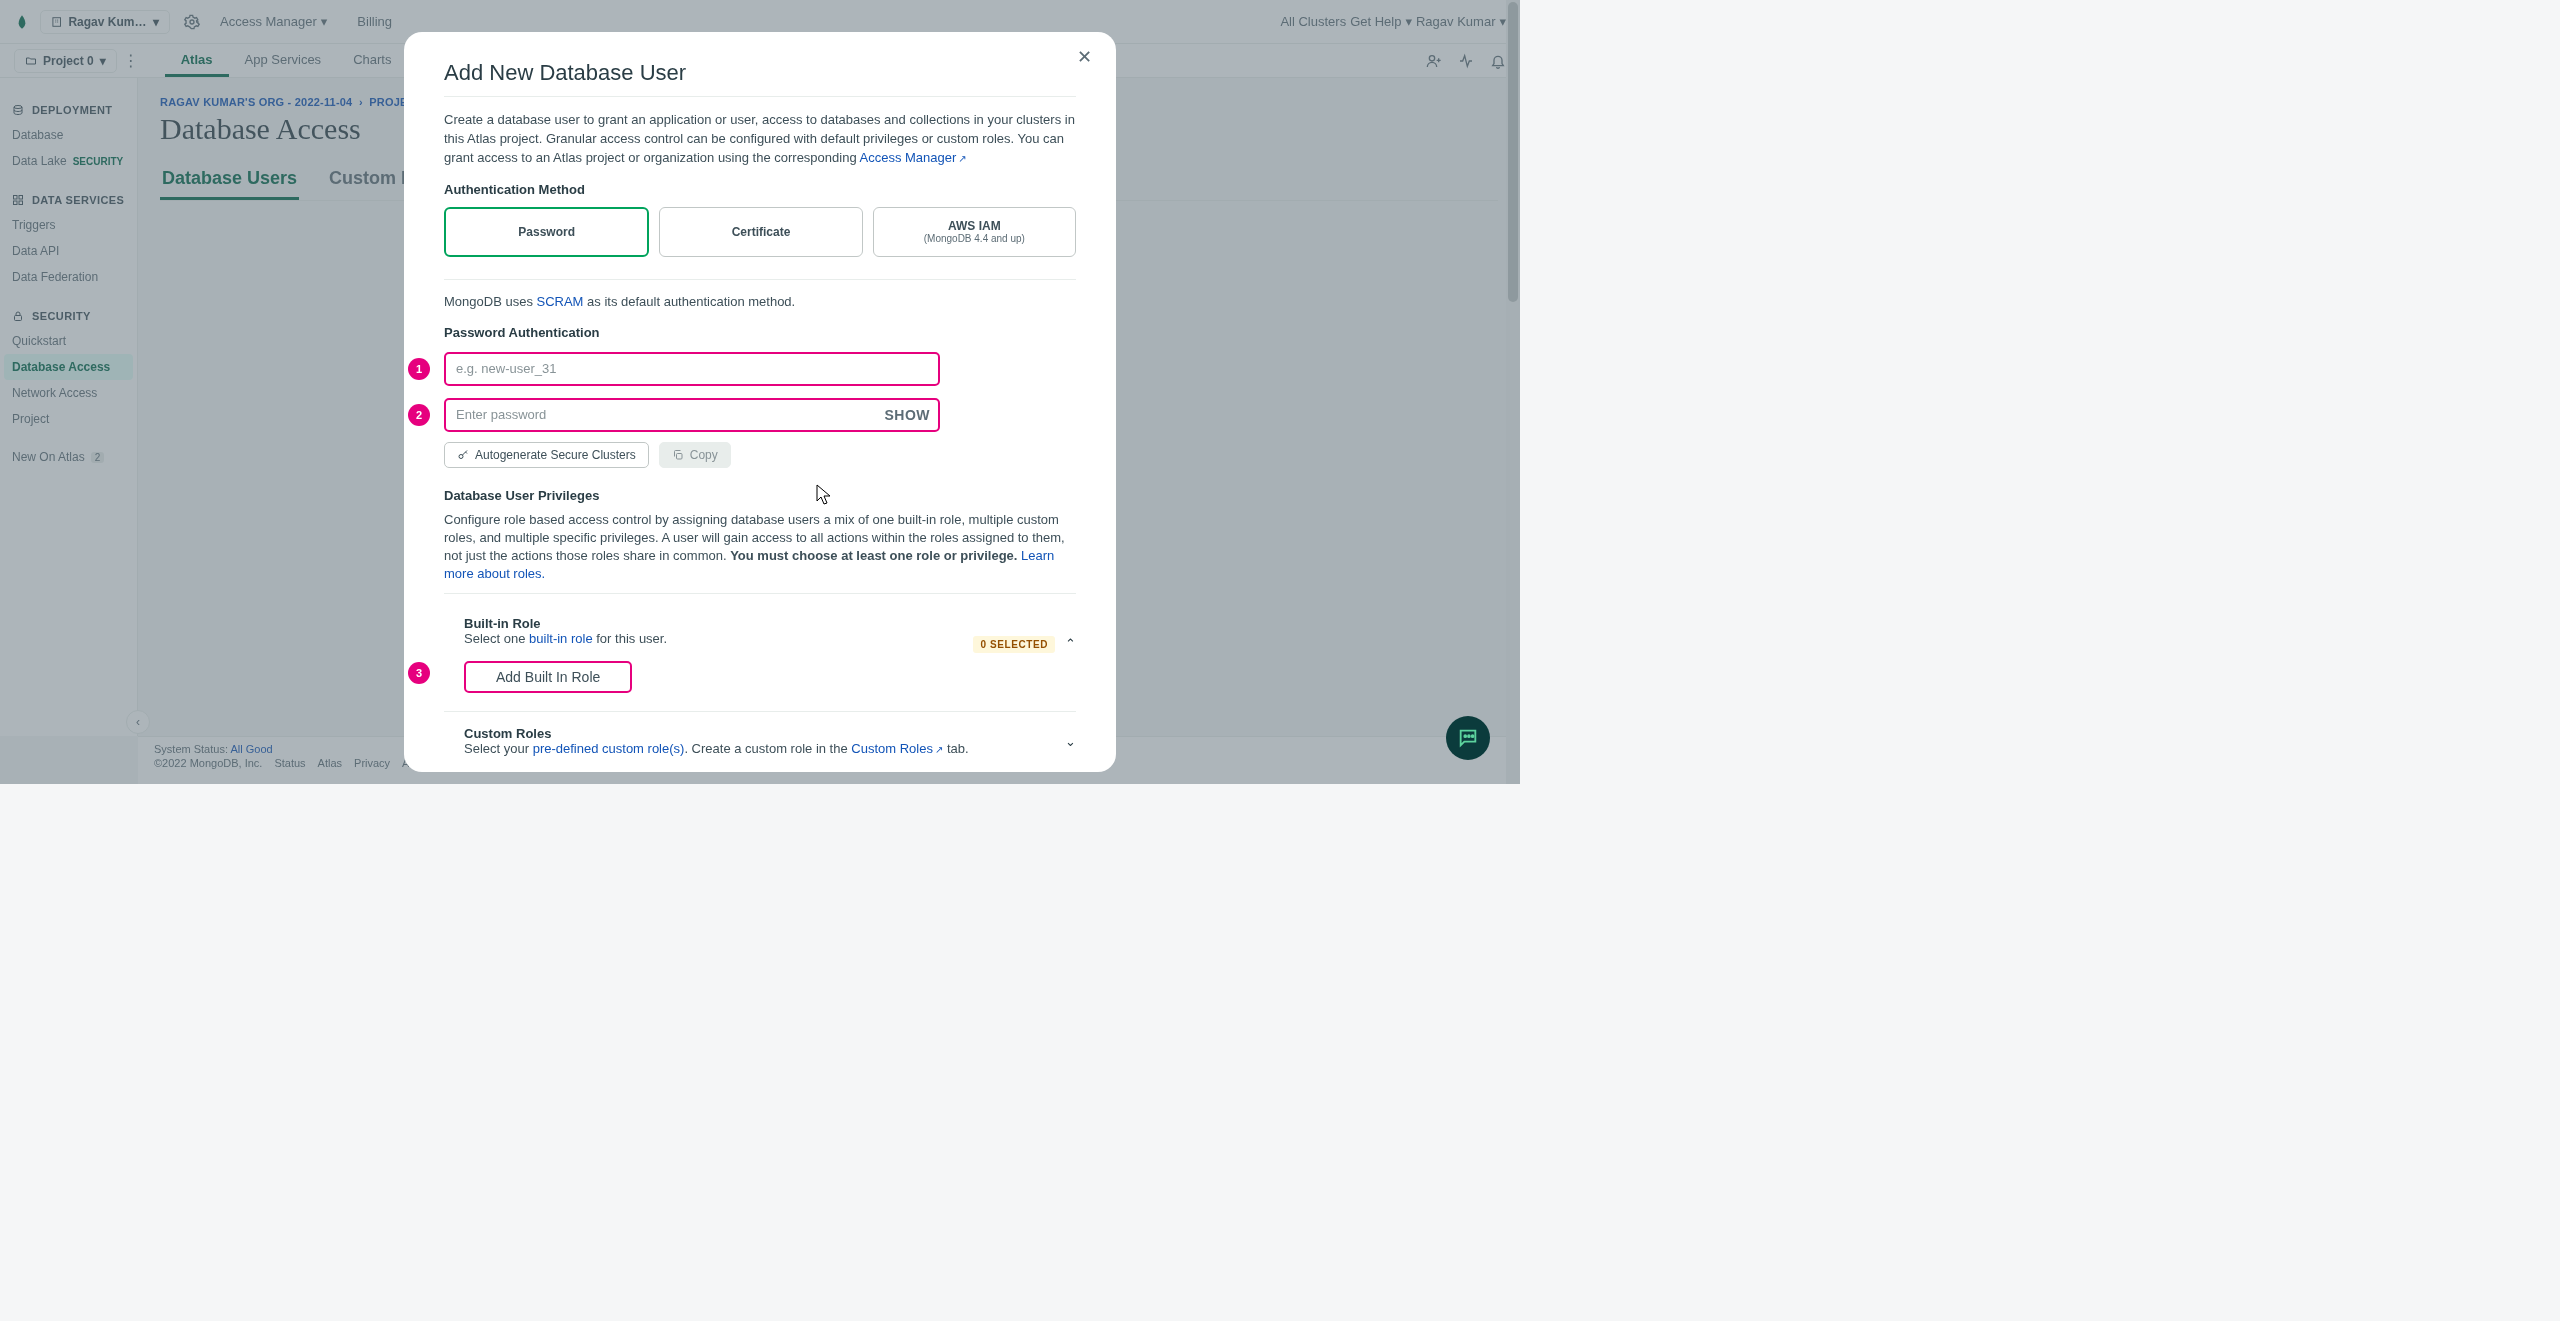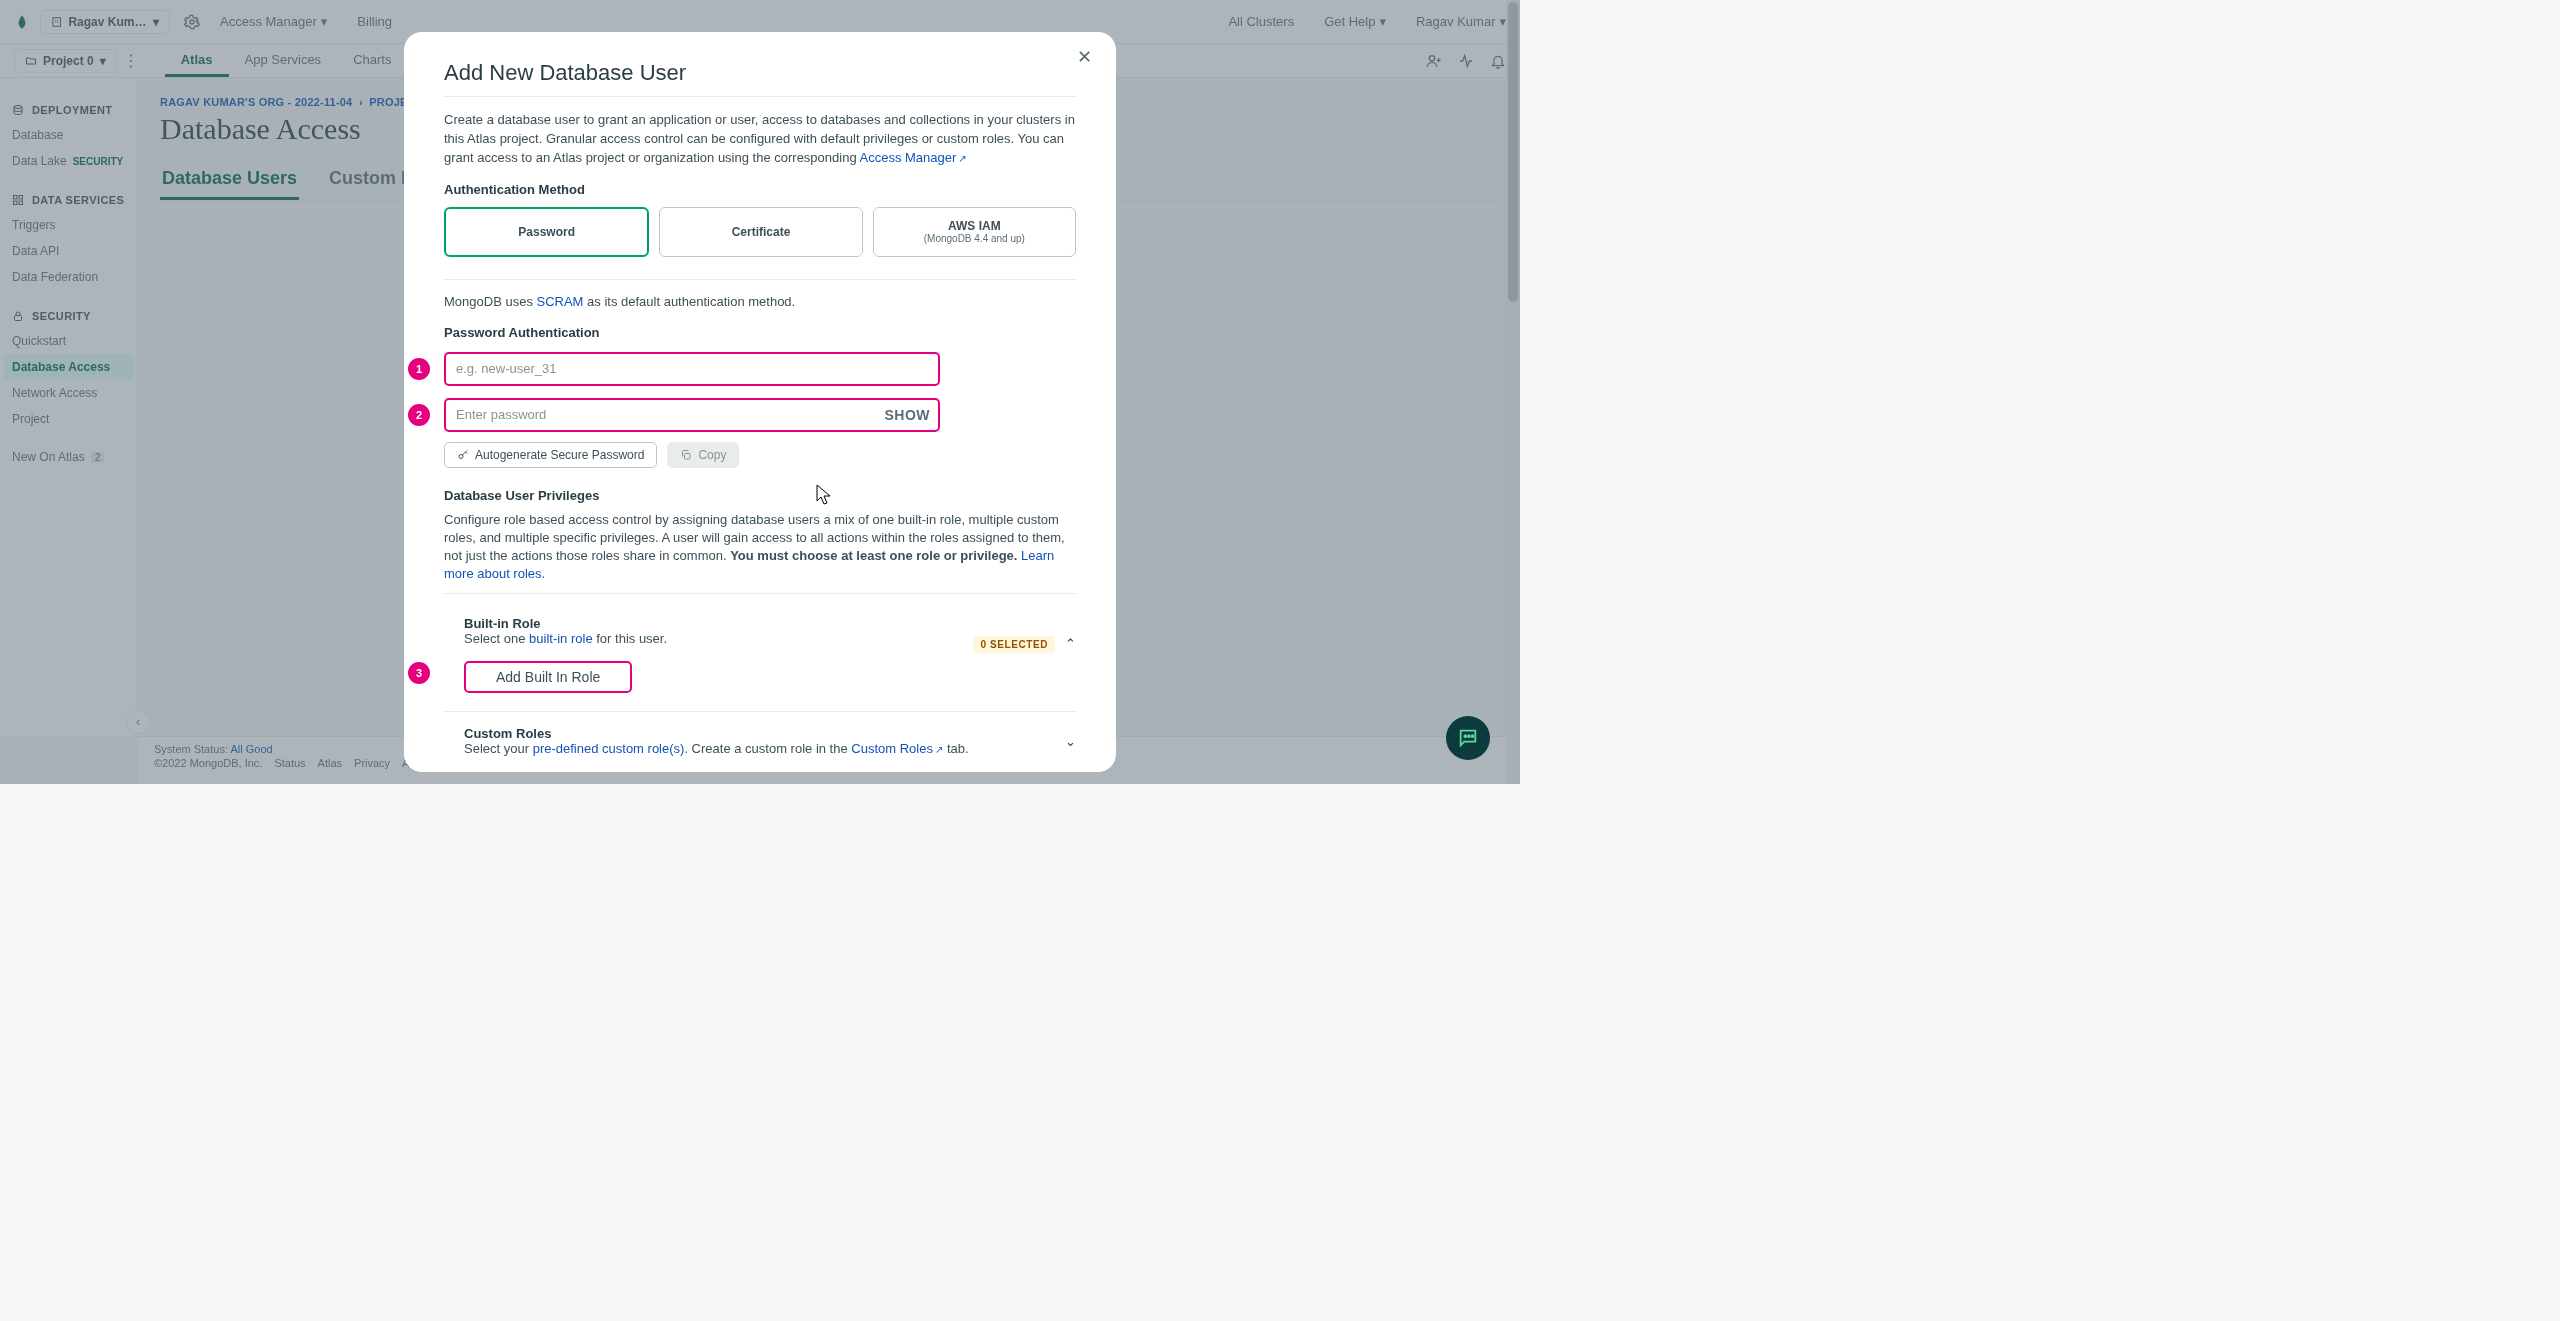--- a/index.html
+++ b/index.html
@@ -24,21 +24,21 @@
 .leaf-icon { width: 16px; height: 16px; color: #00684a; }
 .org-selector {
   display: flex; align-items: center; gap: 6px;
   border: 1px solid #e8edeb; border-radius: 5px;
   padding: 4px 10px; font-size: 12px; color: #3d4f58; font-weight: 600;
   max-width: 130px;
 }
 .org-selector .org-name { white-space: nowrap; overflow: hidden; text-overflow: ellipsis; }
 .gear-btn { width: 16px; height: 16px; color: #5c6c75; margin-left: 4px; }
 .top-link { font-size: 13px; color: #5c6c75; padding: 0 10px; display: flex; align-items: center; gap:4px;}
-.topbar-right { margin-left: auto; display: flex; align-items: center; gap: 30px; font-size: 13px; color: #5c6c75; }
+.topbar-right { margin-left: auto; display: flex; align-items: center; gap: 4px; font-size: 13px; color: #5c6c75; }
 .topbar-right .user { display: flex; align-items: center; gap: 4px; }
 
 
 .projbar {
   position: absolute; top: 44px; left: 0; right: 0; height: 34px;
   background: #fff; border-bottom: 1px solid #e8edeb;
   display: flex; align-items: stretch; padding: 0 14px;
 }
 .proj-selector {
   display: flex; align-items: center; gap: 6px;
@@ -409,21 +409,21 @@
         <span class="show-btn">SHOW</span>
       </div>
     </div>
 
     <div class="pwd-actions">
       <button class="btn-secondary">
         <svg width="12" height="12" viewBox="0 0 24 24" fill="none" stroke="currentColor" stroke-width="2">
             <circle cx="8" cy="15" r="4"></circle>
             <path d="M11 12l9-9M17 6l3 3"></path>
           </svg>
-        <span>Autogenerate Secure Password</span>
+        <span>Autogenerate Secure Clusters</span>
       </button>
       <button class="btn-secondary btn-disabled">
         <svg width="12" height="12" viewBox="0 0 24 24" fill="none" stroke="currentColor" stroke-width="2">
             <rect x="9" y="9" width="11" height="11" rx="2"></rect>
             <path d="M5 15V5a2 2 0 0 1 2-2h10"></path>
           </svg>
         <span>Copy</span>
       </button>
     </div>
 

